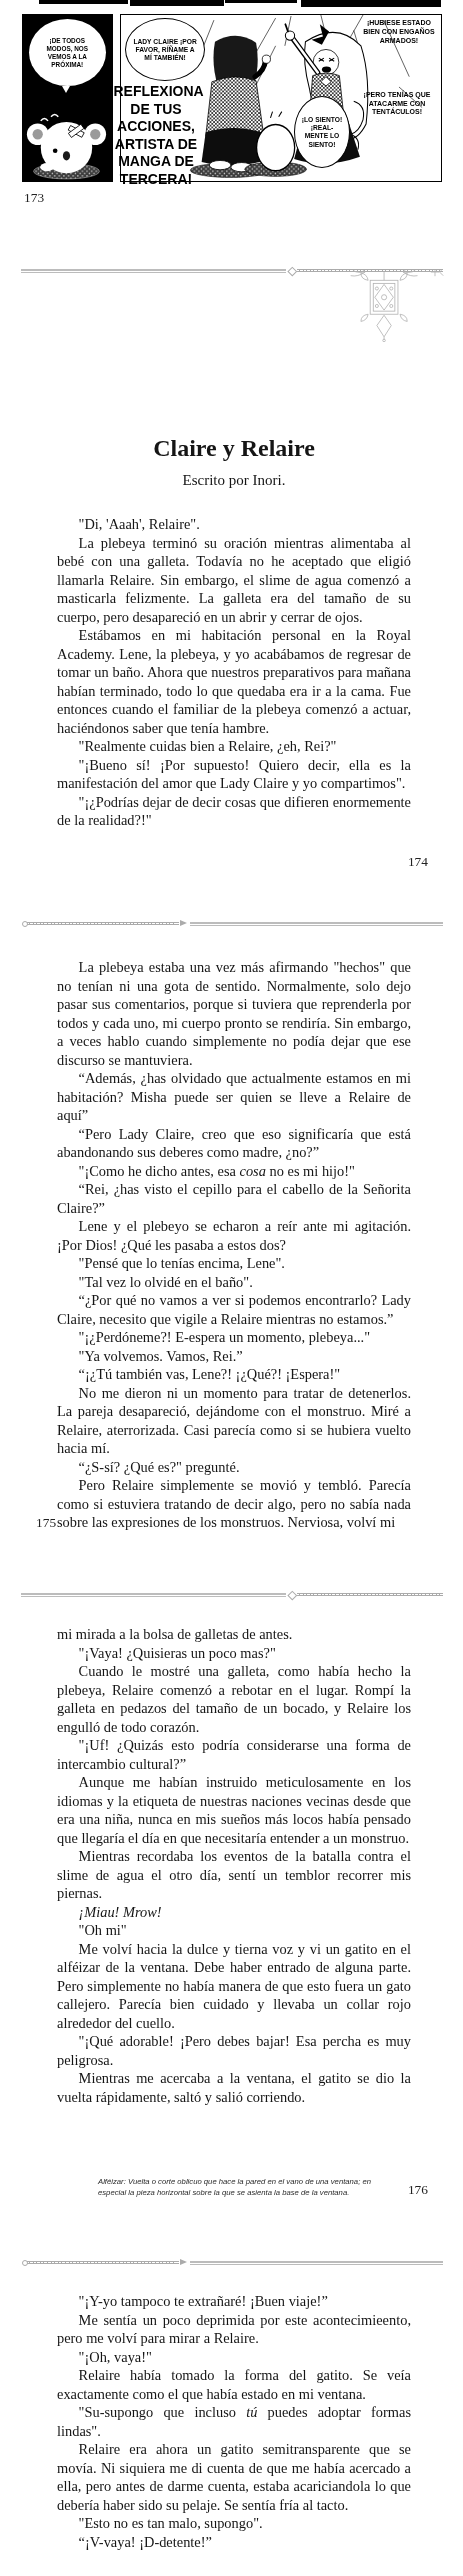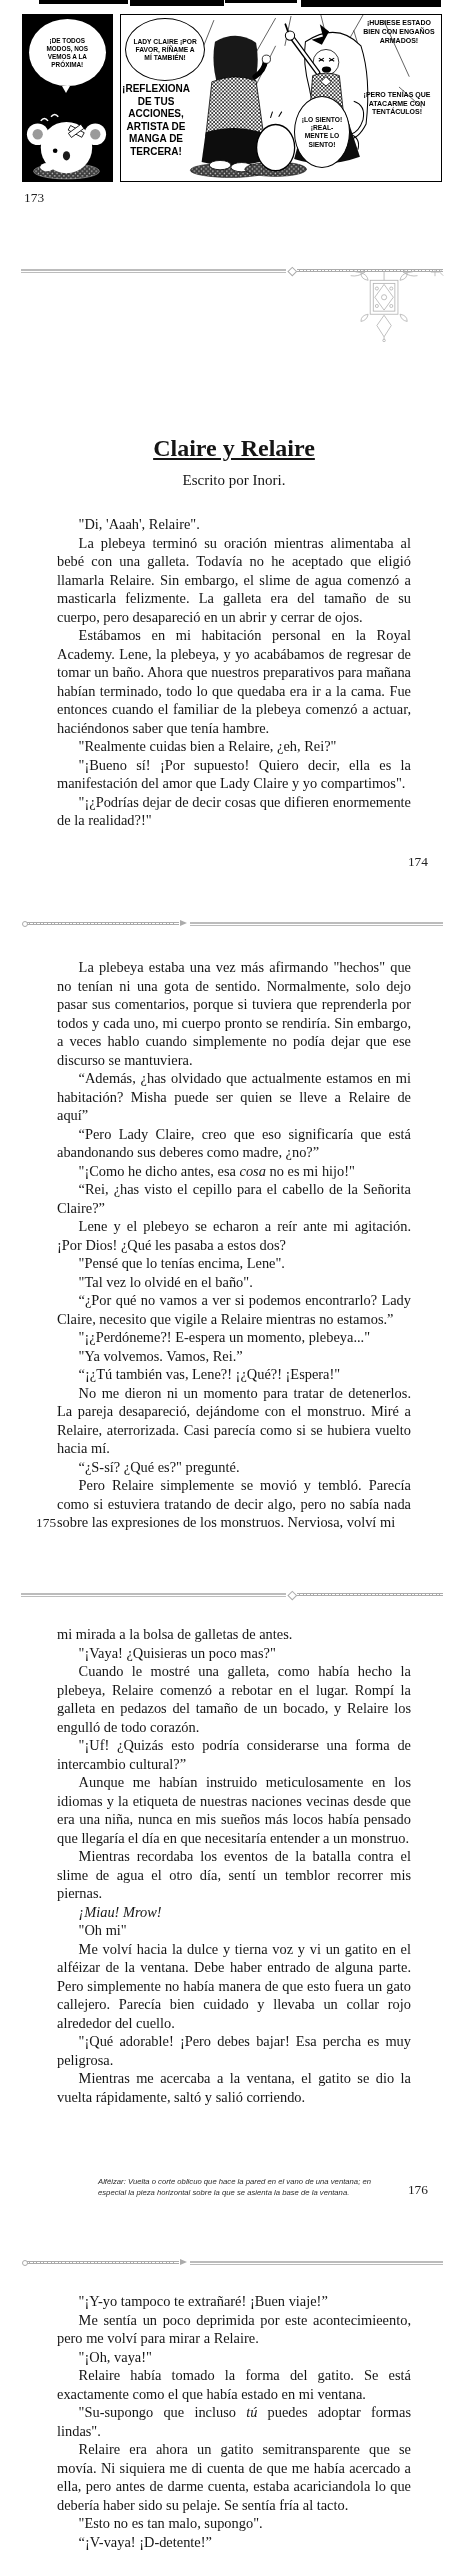--- a/index.html
+++ b/index.html
@@ -21,21 +21,21 @@
     font-family:"Liberation Sans", sans-serif; font-weight:bold;
     text-align:center; display:flex; align-items:center; justify-content:center;
     line-height:1.22;
   }
   .cbubble.oval { border-radius:50%; }
   .cbubble.outlined { border:1.3px solid #000; }
   .bub-koala { left:6.2px; top:4.1px; width:77px; height:67px; font-size:6.4px; padding:4.1px 7.2px; }
   .bub-koala::after { content:""; position:absolute; left:33px; bottom:-6.2px;
     border-left:4.1px solid transparent; border-right:4.1px solid transparent; border-top:7.2px solid #fff; }
   .bub-plead { left:4.1px; top:3.1px; width:80px; height:63px; font-size:6.7px; padding:4.1px 6.2px; }
-  .shout-scold { left:0px; top:68px; width:70px; font-size:10px; line-height:1.25; background:transparent; }
+  .shout-scold { left:0px; top:68px; width:70px; font-size:14px; line-height:1.25; background:transparent; }
   .bub-tricks { right:2.1px; top:4.1px; width:80px; font-size:7px; background:transparent; }
   .bub-tent { right:0px; top:76px; width:88px; font-size:7px; background:transparent; }
   .bub-sorry { left:173px; top:81px; width:56px; height:72px; font-size:6.7px; padding:5.2px; }
   
   .pagenum { position:absolute; font-size:13.4px; color:#222; }
   .pagenum.right { right:36px; text-align:right; }
   
   .dv { position:absolute; left:20.6px; width:422px; height:5.2px; display:flex; align-items:center; }
   .seg { height:3.6px; }
   .seg.solid { background:
@@ -48,21 +48,21 @@
   .mot.diamond::before { content:""; position:absolute; left:3.1px; top:2.1px; width:4.6px; height:4.6px;
       border:0.8px solid #ababab; background:#fff; transform:rotate(45deg); }
   .mot.arrow::before { content:""; position:absolute; left:1.5px; top:1.5px;
       border-left:7.7px solid #ababab; border-top:3.1px solid transparent; border-bottom:3.1px solid transparent; }
   .mot.cap { width:6.2px; }
   .mot.cap::before { content:""; position:absolute; left:1px; top:2.1px; width:4.1px; height:4.1px;
       border:0.8px solid #ababab; border-radius:50%; }
   .pendant { position:absolute; left:335px; top:270px; z-index:3; }
   
   .story-title { position:absolute; left:57px; top:435px; width:354px; text-align:center;
-      font-size:24px; font-weight:bold;text-decoration:underline; }
+      font-size:24px; font-weight:bold; }
   .story-byline { position:absolute; left:57px; top:472px; width:354px; text-align:center; font-size:15px; }
   .text-section { position:absolute; left:57px; width:354px; font-size:14.4px; line-height:18.5px;
       text-align:justify; }
   .text-section p { text-indent:21.6px; }
   .text-section p.ni { text-indent:0; }
   .em { font-style:italic; }
   .footnote { position:absolute; left:98px; top:2177px; width:286px;
       font-family:"Liberation Sans", sans-serif; font-style:italic; font-size:7.7px; line-height:10.8px; color:#2a2a2a; }
   #sec1 { top:515px; } #sec2 { top:958px; } #sec3 { top:1625px; }
   #sec4 { top:2292px; }
@@ -277,21 +277,21 @@
       <p><span class="em">¡Miau! Mrow!</span></p>
       <p><span>"Oh mi"</span></p>
       <p><span>Me volví hacia la dulce y tierna voz y vi un gatito en el alféizar de la ventana. Debe haber entrado de alguna parte. Pero simplemente no había manera de que esto fuera un gato callejero. Parecía bien cuidado y llevaba un collar rojo alrededor del cuello.</span></p>
       <p><span>"¡Qué adorable! ¡Pero debes bajar! Esa percha es muy peligrosa.</span></p>
       <p><span>Mientras me acercaba a la ventana, el gatito se dio la vuelta rápidamente, saltó y salió corriendo.</span></p>
     </div>
   <div class="text-section" id="sec4">
       <p><span>"¡Y-yo tampoco te extrañaré! ¡Buen viaje!”</span></p>
       <p><span>Me sentía un poco deprimida por este acontecimieento, pero me volví para mirar a Relaire.</span></p>
       <p><span>"¡Oh, vaya!"</span></p>
-      <p><span>Relaire había tomado la forma del gatito. Se está exactamente como el que había estado en mi ventana.</span></p>
+      <p><span>Relaire había tomado la forma del gatito. Se veía exactamente como el que había estado en mi ventana.</span></p>
       <p><span>"Su-supongo que incluso </span><span class="em">tú</span><span> puedes adoptar formas lindas".</span></p>
       <p><span>Relaire era ahora un gatito semitransparente que se movía. Ni siquiera me di cuenta de que me había acercado a ella, pero antes de darme cuenta, estaba acariciandola lo que debería haber sido su pelaje. Se sentía fría al tacto.</span></p>
       <p><span>"Esto no es tan malo, supongo".</span></p>
       <p><span>“¡V-vaya! ¡D-detente!”</span></p>
     </div>
 
   <div class="footnote">Alféizar: Vuelta o corte oblicuo que hace la pared en el vano de una ventana; en especial la pieza horizontal sobre la que se asienta la base de la ventana.</div>
 
 </div>
 

